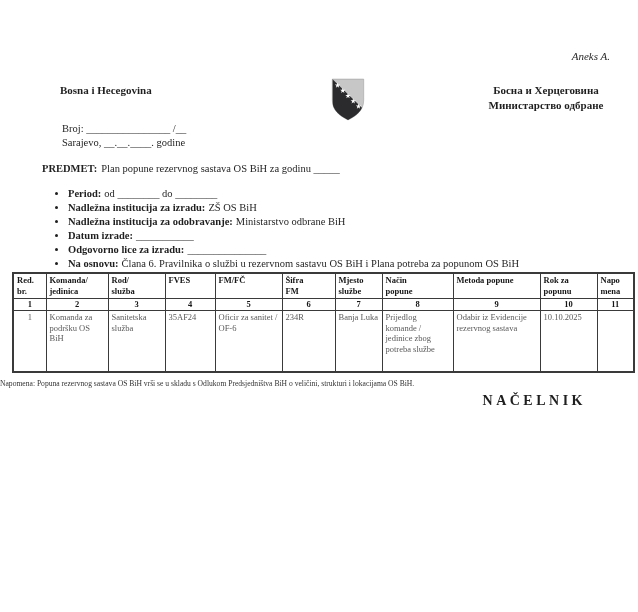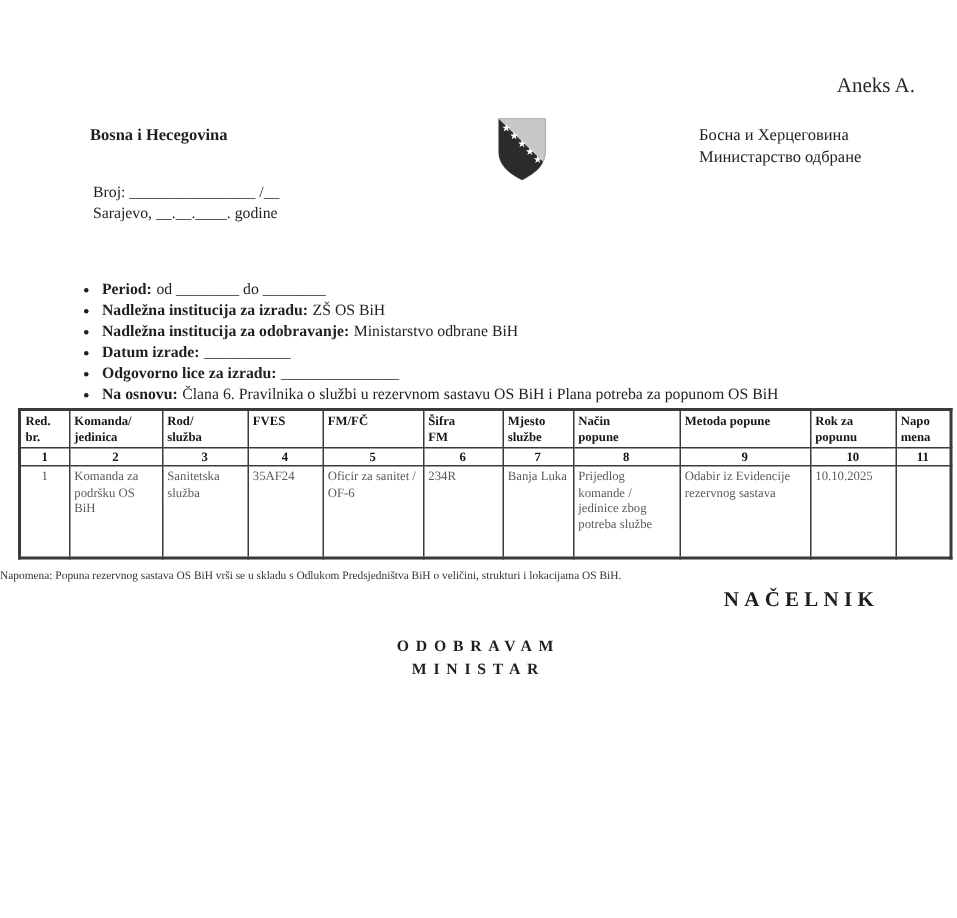--- a/index.html
+++ b/index.html
@@ -1,25 +1,25 @@
 <!DOCTYPE html>
 <html><head>
 <meta charset="utf-8">
 <style>
   * { margin:0; padding:0; box-sizing:border-box; }
   html,body { background:#fff; }
   .page {
     position:relative; width:638px; height:612px; background:#ffffff;
     font-family:"Liberation Serif","DejaVu Serif",serif; color:#1f1f1f; overflow:hidden;
   }
-  .annex { position:absolute; top:50px; right:28px; font-size:14px; color:#2a2a2a; }
+  .annex { position:absolute; top:50px; right:28px; font-style:italic; font-size:11px; color:#2a2a2a; }
   .lh-left { position:absolute; top:83px; left:60px; width:245px; 
              font-weight:bold; font-size:11px; line-height:1.4; }
-  .lh-right { position:absolute; top:83px; right:12px; width:160px; 
-              font-weight:normal; font-size:11px; line-height:1.4; }
+  .lh-right { position:absolute; top:83px; right:12px; width:160px; text-align:center;
+              font-weight:bold; font-size:11px; line-height:1.4; }
   .emblem { position:absolute; top:77px; left:329px; width:38px; height:44px; }
   .ref { position:absolute; top:122px; left:62px; font-size:10.5px; line-height:1.32; }
   .subject { position:absolute; top:163px; left:42px; font-size:10.5px; }
   .subject .lbl { font-weight:bold; margin-right:4px; }
   .details { position:absolute; top:188px; left:42px; width:560px; list-style:disc;
              padding-left:26px; font-size:10.5px; line-height:1.23; }
   .details li { margin-bottom:1px; }
   .details .lbl { font-weight:bold; margin-right:3px; }
   .doc-table { position:absolute; top:272px; left:12px; width:621px;
                border-collapse:collapse; table-layout:fixed; border:2px solid #3a3a3a; }
@@ -69,20 +69,23 @@
   <div class="lh-right">
     <div>Босна и Херцеговина</div>
     <div>Министарство одбране</div>
   </div>
 
   <div class="ref">
     <div><span class="lbl">Broj:</span> <span>________________ /__</span></div>
     <div>Sarajevo, __.__.____. godine</div>
   </div>
 
+  <div class="subject">
+    <span class="lbl">PREDMET:</span><span>Plan popune rezervnog sastava OS BiH za godinu _____</span>
+  </div>
 
   <ul class="details">
     <li><span class="lbl">Period:</span><span>od ________ do ________</span></li>
     <li><span class="lbl">Nadležna institucija za izradu:</span><span>ZŠ OS BiH</span></li>
     <li><span class="lbl">Nadležna institucija za odobravanje:</span><span>Ministarstvo odbrane BiH</span></li>
     <li><span class="lbl">Datum izrade:</span><span>___________</span></li>
     <li><span class="lbl">Odgovorno lice za izradu:</span><span>_______________</span></li>
     <li><span class="lbl">Na osnovu:</span><span>Člana 6. Pravilnika o službi u rezervnom sastavu OS BiH i Plana potreba za popunom OS BiH</span></li>
   </ul>
 
@@ -172,18 +175,14 @@
         <td>10.10.2025</td>
         <td></td>
       </tr>
     </tbody>
   </table>
 
   <div class="note">Napomena: Popuna rezervnog sastava OS BiH vrši se u skladu s Odlukom Predsjedništva BiH o veličini, strukturi i lokacijama OS BiH.</div>
 
   <div class="chief">NAČELNIK</div>
 
-  <div class="approve">
-    <div>ODOBRAVAM</div>
-    <div>MINISTAR</div>
-  </div>
 
 </div>
 
 </body></html>

